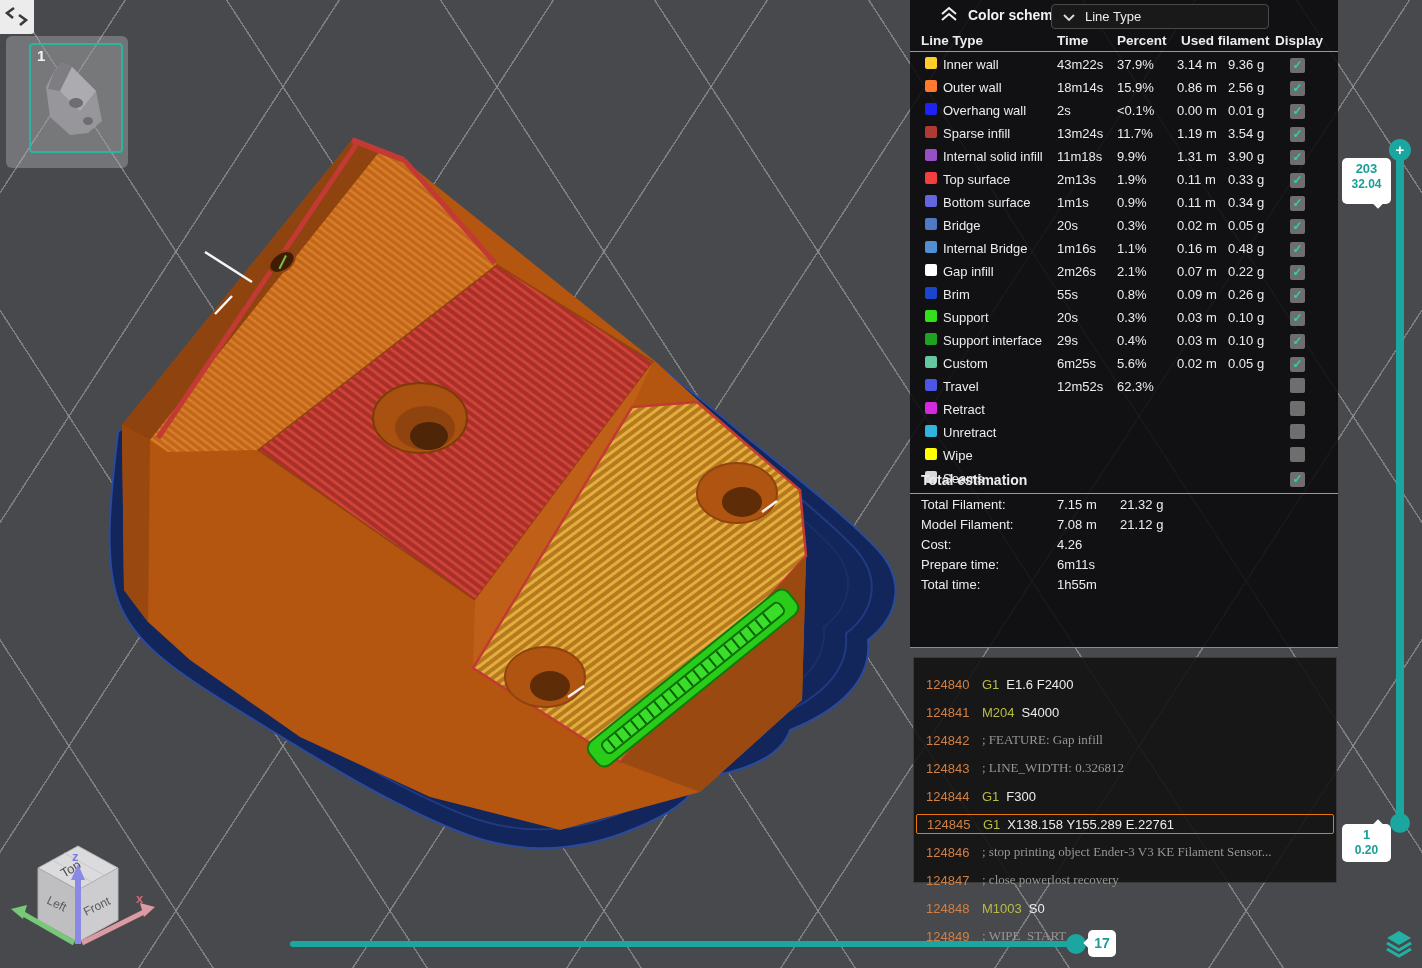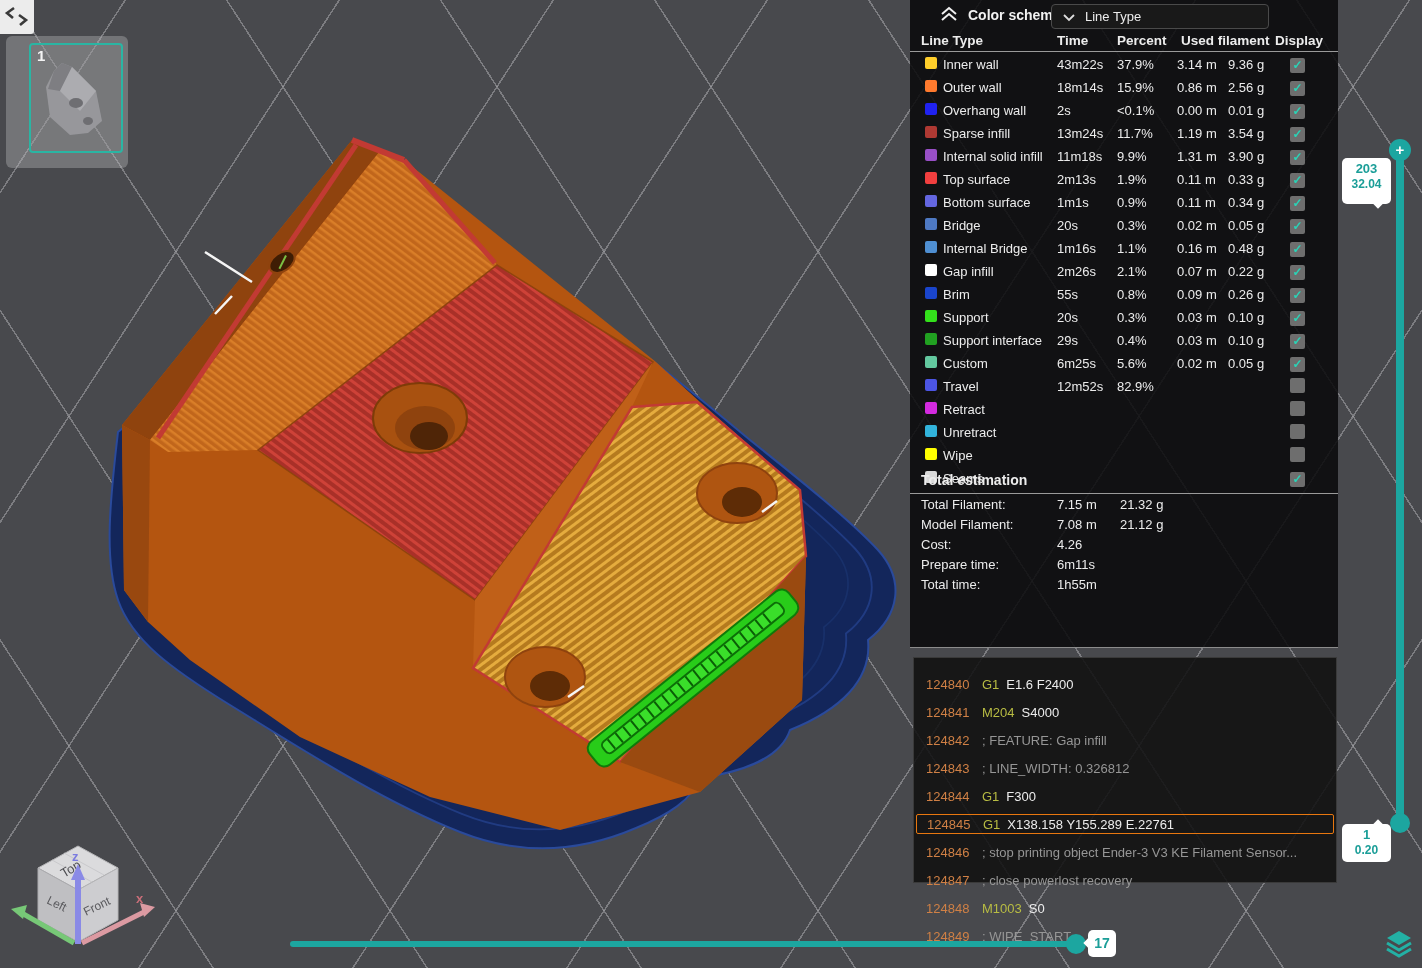--- a/index.html
+++ b/index.html
@@ -47,21 +47,21 @@
   .trow{display:grid;grid-template-columns:136px 63px auto;padding-left:11px;height:20px;font-size:13px;align-items:center;}
 
   
   .gcode-panel{position:absolute;left:913px;top:657px;width:424px;height:226px;background:rgba(16,16,16,.88);
     border:1px solid #3A3A3A;box-sizing:border-box;padding-top:8px;}
   .grow{display:flex;height:20px;font-size:13px;align-items:center;margin:8px 2px;padding-left:10px;box-sizing:border-box;white-space:nowrap;overflow:hidden;}
   .grow.hl{border:1px solid #E8770F;border-radius:2px;}
   .gn{color:#D08045;width:56px;flex:none;}
   .gcmd{color:#B8BC43;margin-right:7px;}
   .gargs{color:#ECECEC;}
-  .gcomment{color:#969696;}
+  .gcomment{color:#969696;font-family:Liberation Serif, serif;}
 
   
   .vtrack{position:absolute;left:1396px;top:150px;width:8px;height:672px;background:#1CA6A0;border-radius:4px;cursor:pointer;}
   .vhandle-top{position:absolute;left:1389px;top:139px;width:22px;height:22px;border-radius:50%;background:#1CA6A0;
     color:#FFFFFF;font-size:15px;font-weight:bold;line-height:21px;text-align:center;cursor:grab;}
   .vhandle-bottom{position:absolute;left:1390px;top:813px;width:20px;height:20px;border-radius:50%;background:#1CA6A0;cursor:grab;}
   .htrack{position:absolute;left:290px;top:941px;width:788px;height:6px;background:#1CA6A0;border-radius:3px;cursor:pointer;}
   .hhandle{position:absolute;left:1066px;top:934px;width:20px;height:20px;border-radius:50%;background:#1CA6A0;cursor:grab;}
   .tip{position:absolute;background:#FFFFFF;border-radius:5px;color:#1B9E98;font-weight:bold;text-align:center;}
   .tip-top{left:1342px;top:122px;width:49px;height:46px;padding-top:2px;box-sizing:border-box;margin-top:36px;}
@@ -360,21 +360,21 @@
       <span class="pct">5.6%</span>
       <span class="um">0.02 m</span>
       <span class="ug">0.05 g</span>
       <span><span class="cb" style="display:inline-block">✓</span></span>
     </div>
 
     <div class="lrow">
       <span><span class="chip" style="display: inline-block; background: rgb(76, 85, 228);"></span></span>
       <span class="lbl">Travel</span>
       <span class="time">12m52s</span>
-      <span class="pct">82.9%</span>
+      <span class="pct">62.3%</span>
       <span class="um"></span>
       <span class="ug"></span>
       <span><span class="cb" style="display:inline-block"></span></span>
     </div>
 
     <div class="lrow">
       <span><span class="chip" style="display: inline-block; background: rgb(211, 42, 223);"></span></span>
       <span class="lbl">Retract</span>
       <span class="time"></span>
       <span class="pct"></span>

